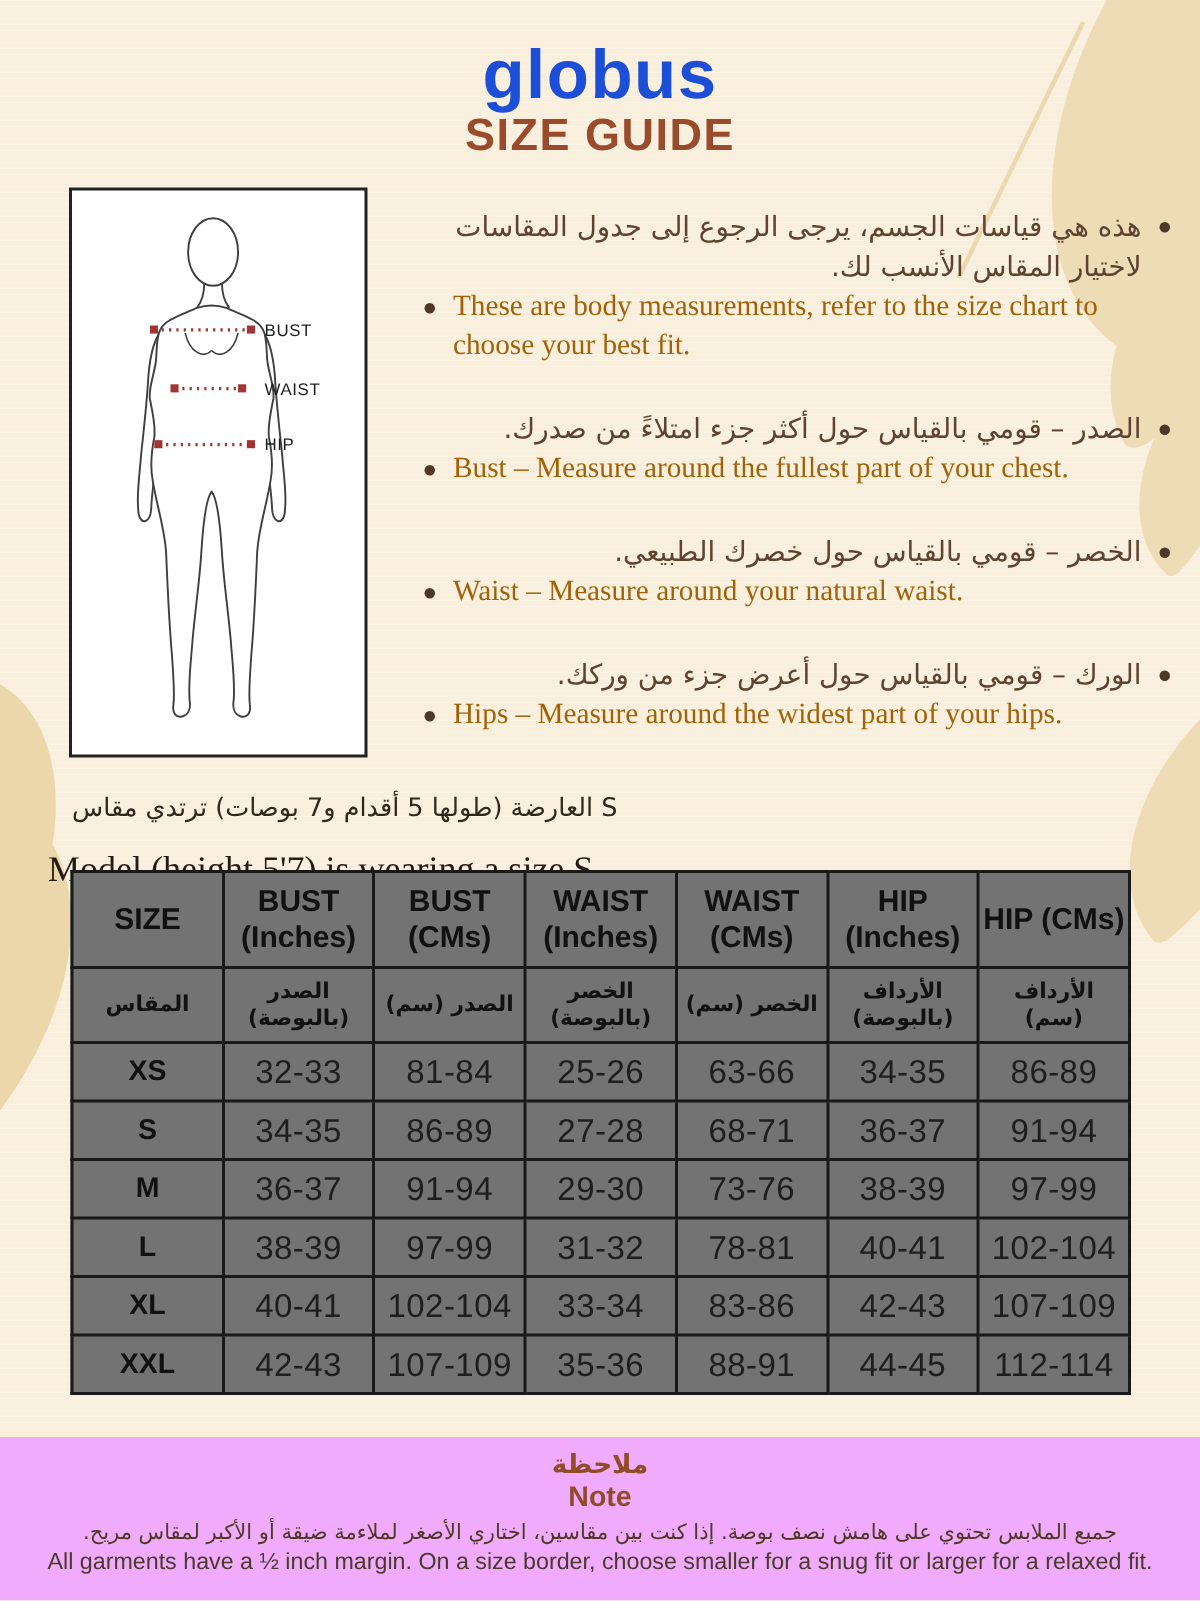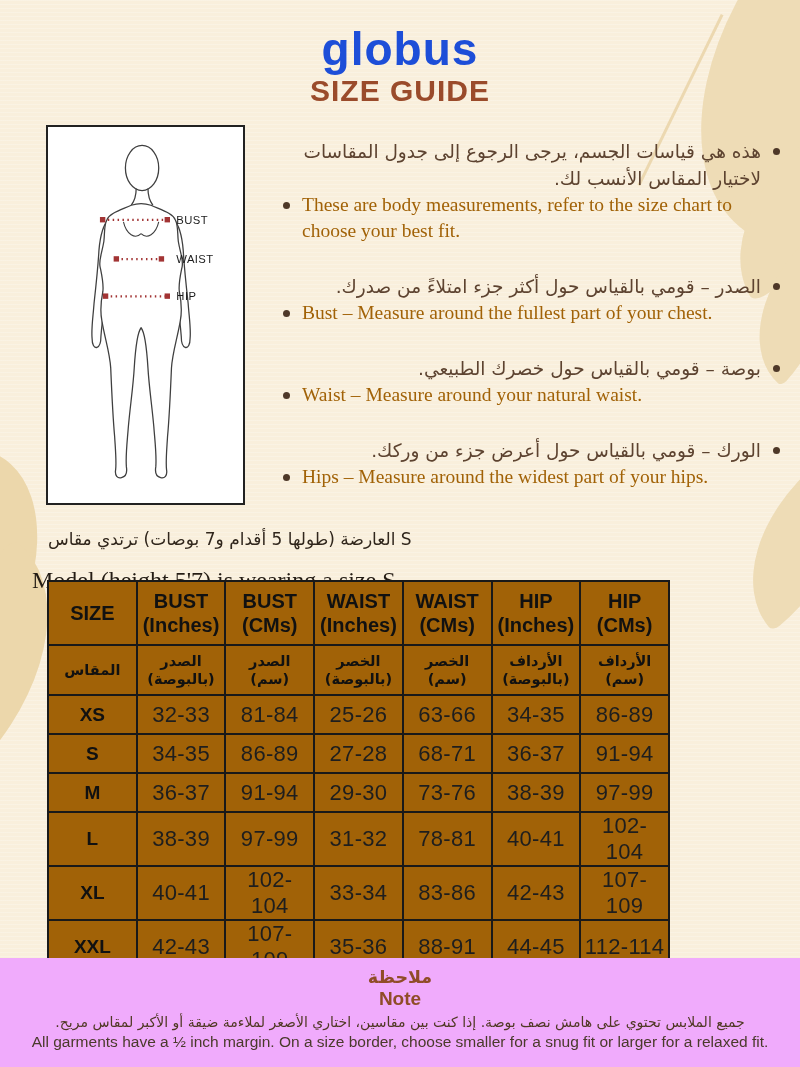--- a/index.html
+++ b/index.html
@@ -35,22 +35,22 @@
   .bullet-item .dot{width:7px;height:7px;border-radius:50%;background:#4e3828;margin-top:10px;flex:none;}
   .bullet-item p{margin:0;}
   .bullet-item.rtl{direction:rtl;text-align:right;}
   .bullet-item.rtl p{font-family:"DejaVu Sans",sans-serif;font-size:18.5px;line-height:27px;color:#5d4330;}
   .bullet-item.ltr p{font-family:"Liberation Serif",serif;font-size:19.5px;line-height:26px;color:#a16207;}
 
   .model-info{position:absolute;left:32px;top:510px;width:600px;}
   .model-info .ar{font-family:"DejaVu Sans",sans-serif;font-size:17px;line-height:26px;color:#30261c;margin:16px;}
   .model-info .en{font-family:"Liberation Serif",serif;font-size:24px;line-height:25px;color:#241c14;margin:0;}
 
-  table.size-chart{position:absolute;left:47px;top:580px;width:623px;
-    border-collapse:collapse;table-layout:fixed;background:#a16207;}
+  table.size-chart{position:absolute;left:47px;top:580px;width:707px;
+    border-collapse:collapse;table-layout:fixed;background:#737373;}
   table.size-chart th,table.size-chart td{border:2px solid #191919;text-align:center;vertical-align:middle;padding:0 2px;}
   table.size-chart .hdr-en{height:62px;font-size:20px;font-weight:700;color:#111;line-height:24px;}
   table.size-chart .hdr-ar{height:48px;font-family:"DejaVu Sans",sans-serif;font-size:14.5px;font-weight:700;color:#111;line-height:18px;direction:rtl;}
   table.size-chart .size-cell{height:37px;font-size:19px;font-weight:700;color:#111;}
   table.size-chart .value-cell{height:37px;font-size:22px;font-weight:400;color:#1e1e1e;letter-spacing:.3px;}
 
   .note{position:absolute;left:0;top:958px;width:100%;height:109px;background:#f0abfc;text-align:center;z-index:2;}
   .note .h-ar{font-family:"DejaVu Sans",sans-serif;font-size:17.5px;font-weight:700;color:#8f4c27;margin:9px 0 1px 0;}
   .note .h-en{font-size:19px;font-weight:700;color:#8f4c27;margin:0 0 4px 0;}
   .note .b-ar{font-family:"DejaVu Sans",sans-serif;font-size:14px;color:#4f3823;margin:0 0 3px 0;direction:rtl;}
@@ -155,21 +155,21 @@
           <p>الصدر – قومي بالقياس حول أكثر جزء امتلاءً من صدرك.</p>
         </div>
         <div class="bullet-item ltr">
           <span class="dot"></span>
           <p>Bust – Measure around the fullest part of your chest.</p>
         </div>
       </div>
       <div class="bullet-group">
         <div class="bullet-item rtl">
           <span class="dot"></span>
-          <p>بوصة – قومي بالقياس حول خصرك الطبيعي.</p>
+          <p>الخصر – قومي بالقياس حول خصرك الطبيعي.</p>
         </div>
         <div class="bullet-item ltr">
           <span class="dot"></span>
           <p>Waist – Measure around your natural waist.</p>
         </div>
       </div>
       <div class="bullet-group">
         <div class="bullet-item rtl">
           <span class="dot"></span>
           <p>الورك – قومي بالقياس حول أعرض جزء من وركك.</p>

